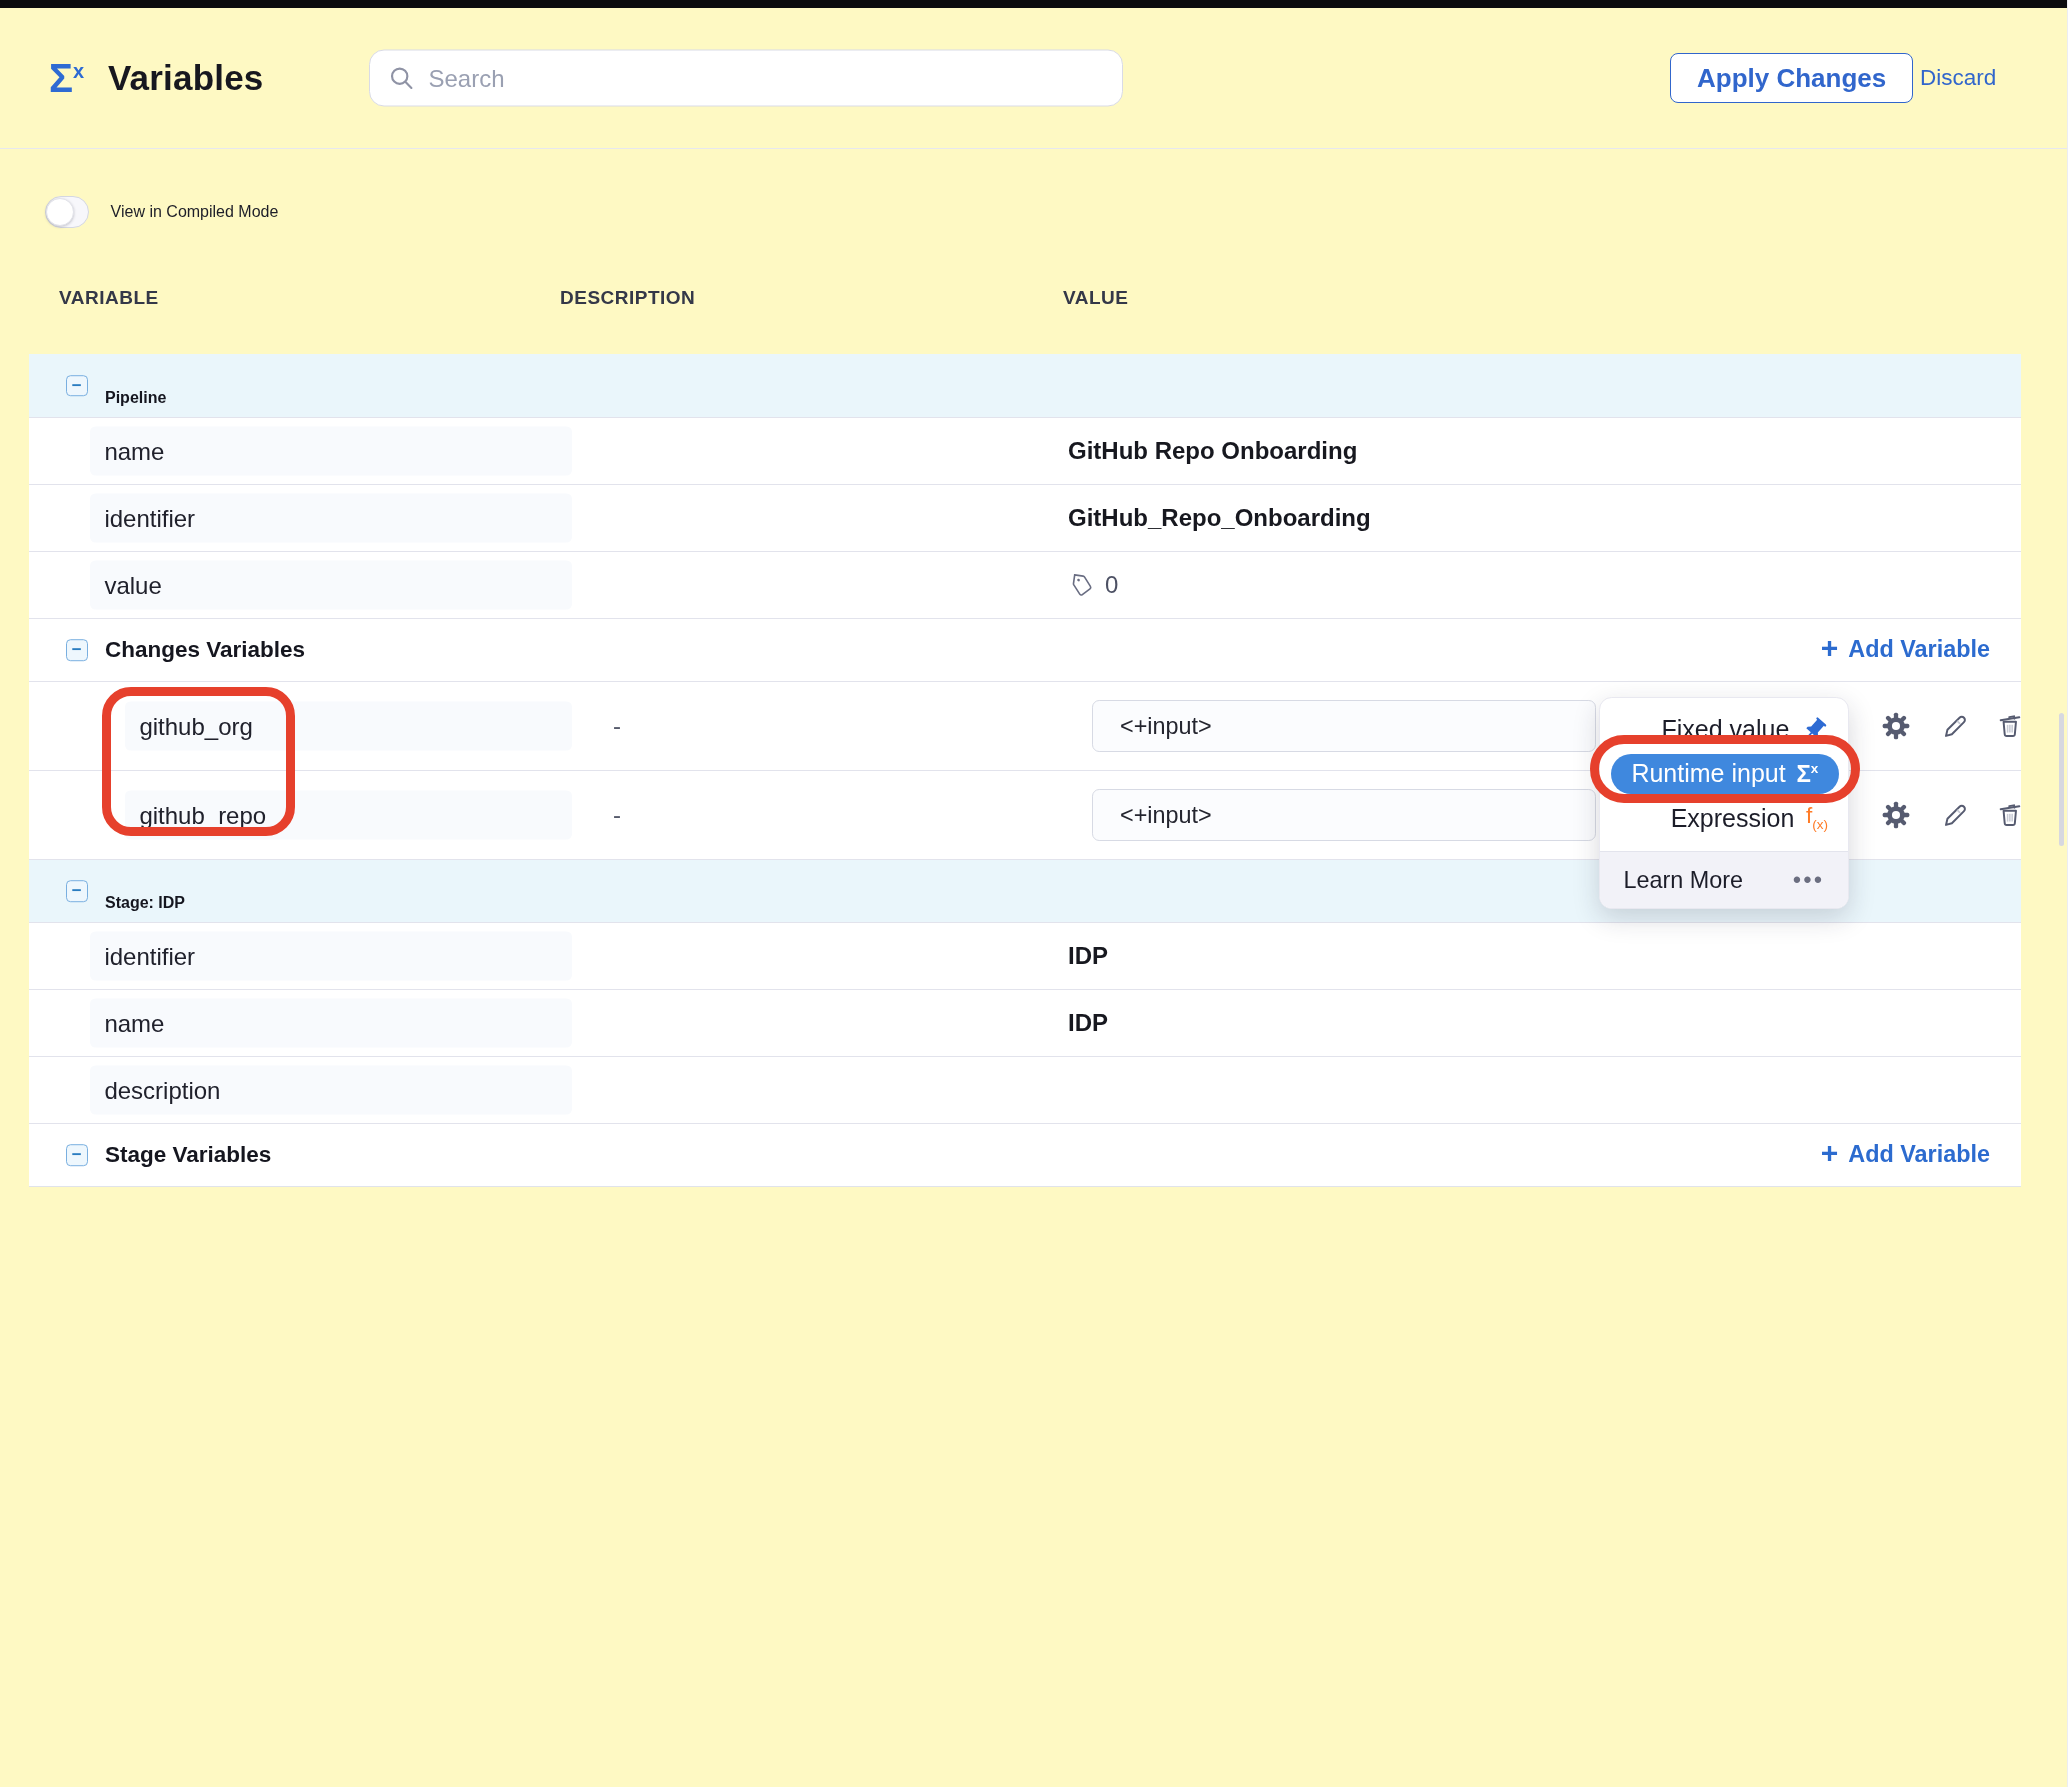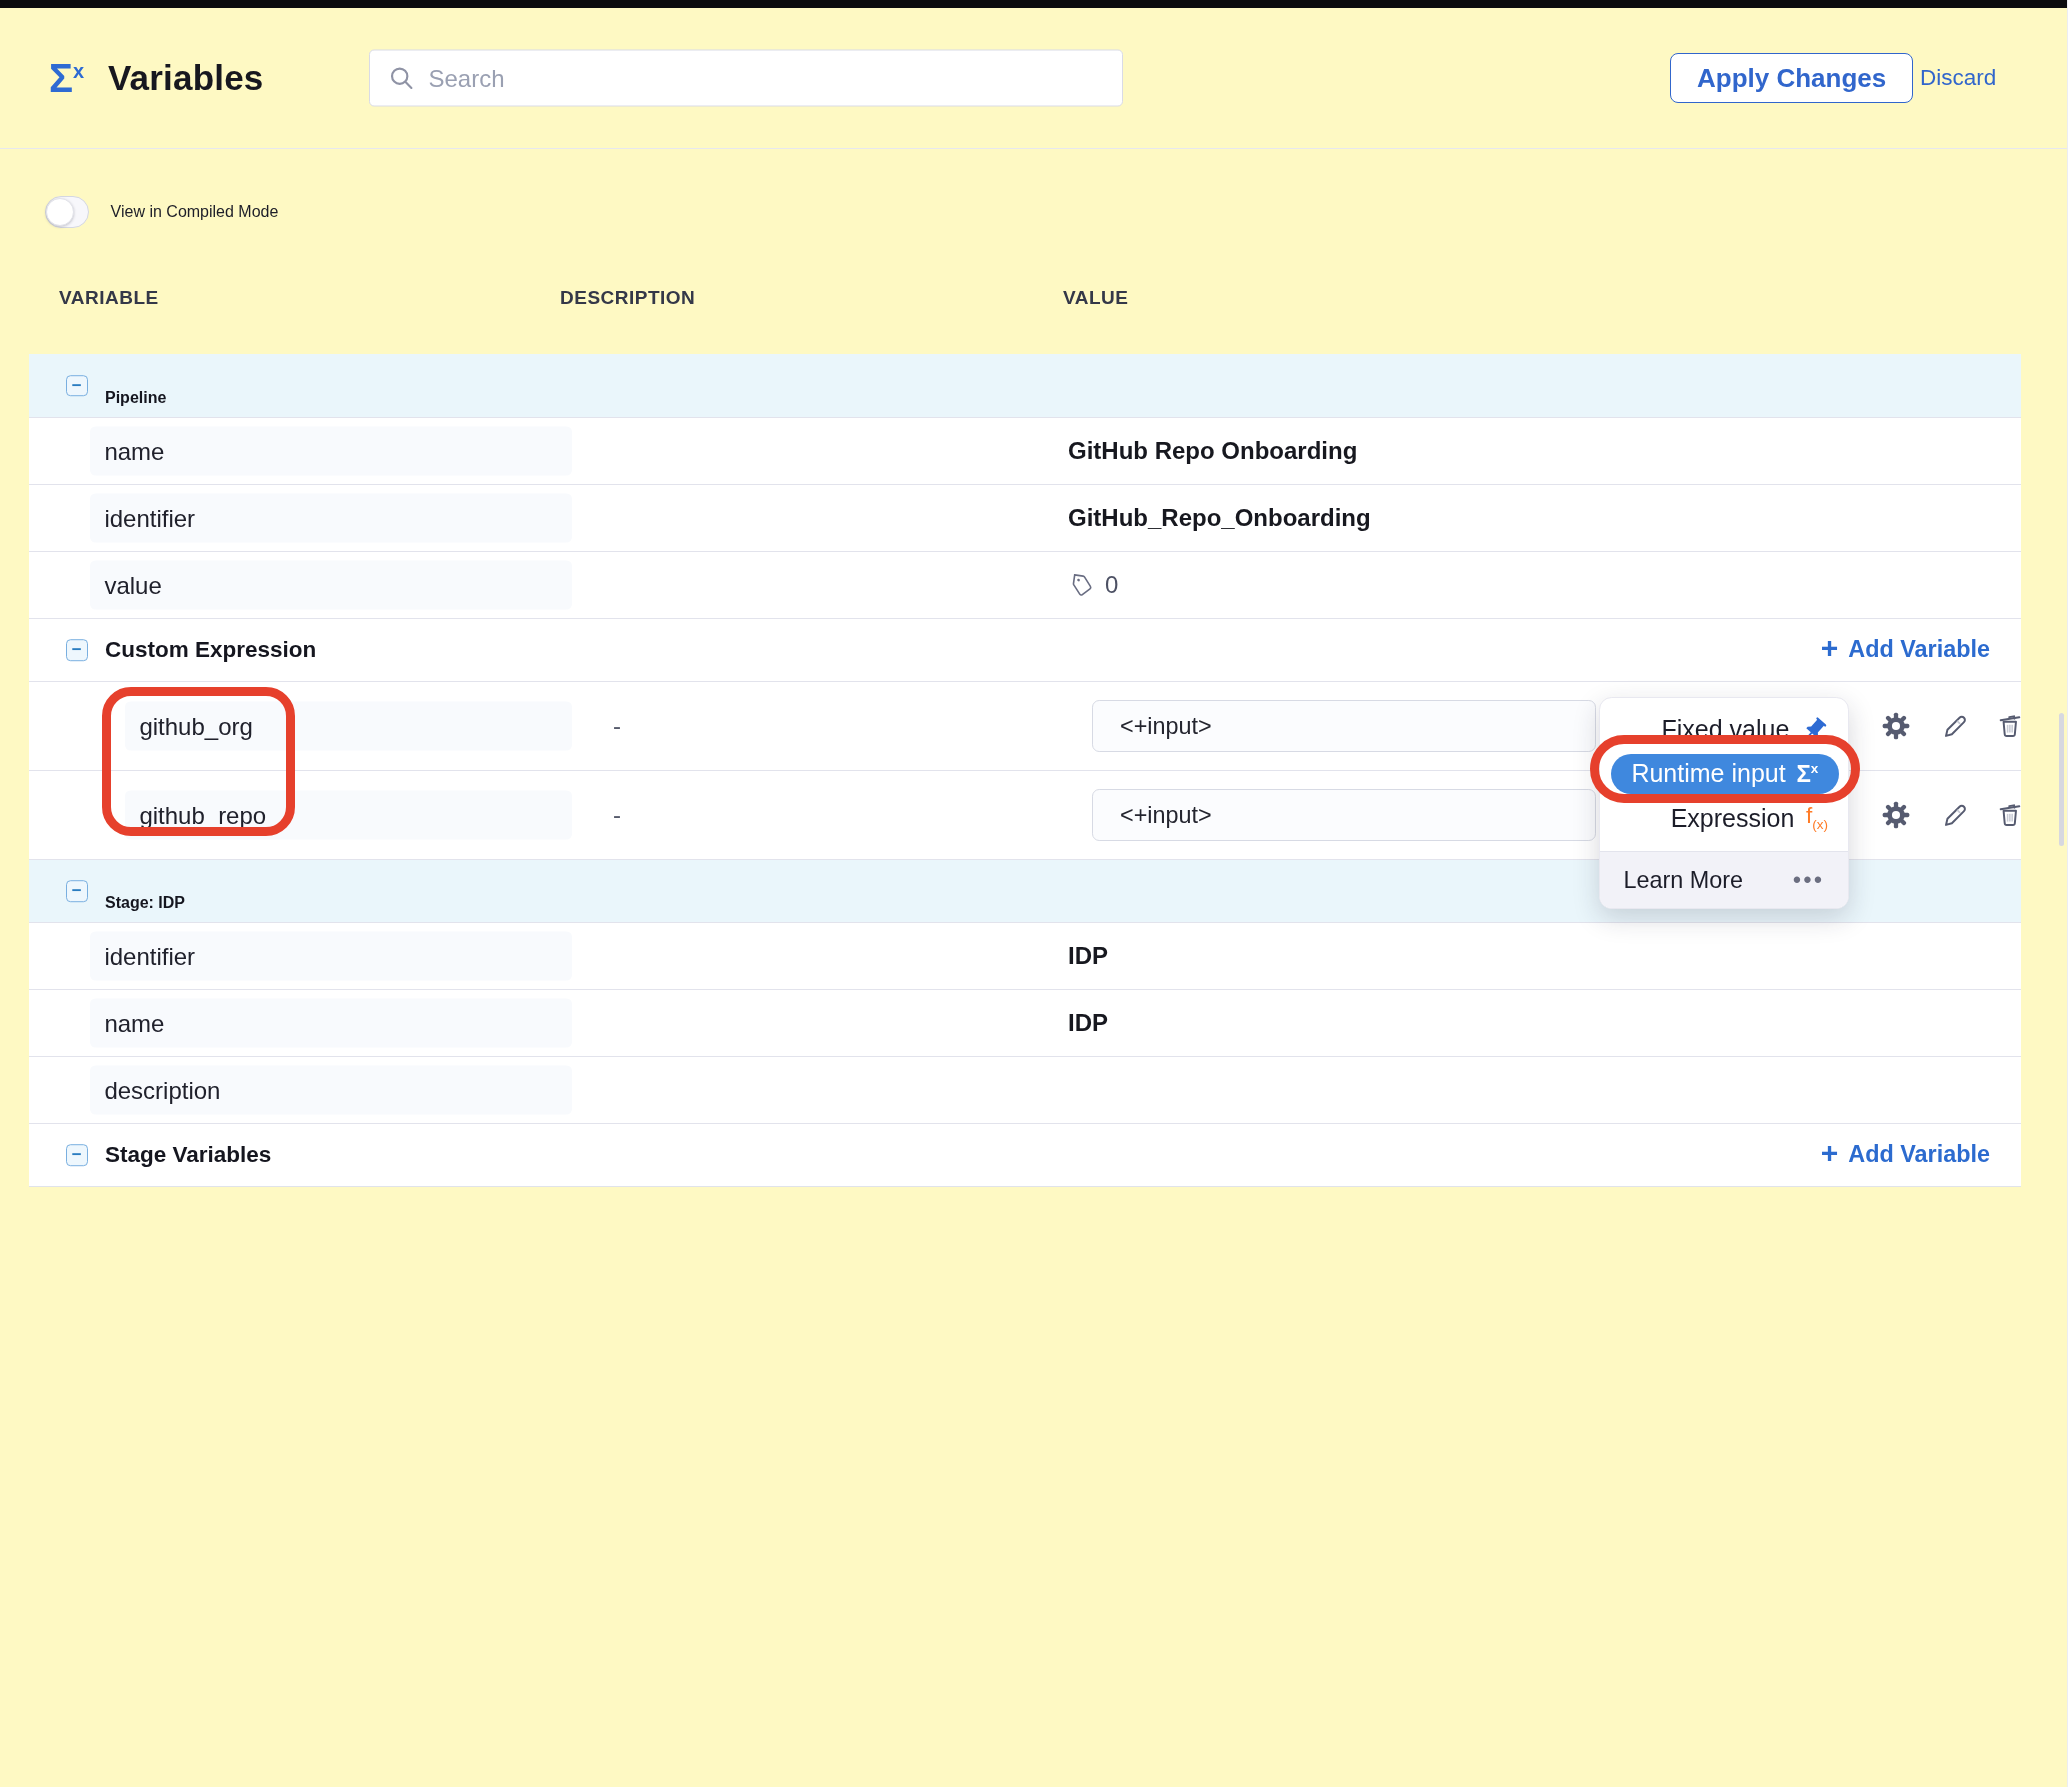--- a/index.html
+++ b/index.html
@@ -8,21 +8,21 @@
   .app { position:relative; width:2068px; height:1788px; background:#fef9c3; overflow:hidden; border-right:0.9px solid #ecedf3; }
 
   
   .topbar { height:8px; background:#0c0c0e; }
 
   
   .header { position:relative; height:141px; border-bottom:0.9px solid #e7e8ef; }
   .sigma-big { position:absolute; left:49px; top:50%; transform:translateY(-50%); color:#2e6bd3; font-size:40px; font-weight:700; line-height:1; }
   .sigma-big sup { font-size:20px; font-weight:700; vertical-align:super; }
   .page-title { position:absolute; left:108px; top:50%; transform:translateY(-50%); font-size:35px; font-weight:700; color:#17181f; letter-spacing:0.2px; }
-  .search-box { position:absolute; left:369px; top:50%; transform:translateY(-50%); width:754px; height:57px; border:0.9px solid #d9dbe6; border-radius:5px; background:#fff; display:flex; align-items:center; padding:0 18px; gap:13.5px; }
+  .search-box { position:absolute; left:369px; top:50%; transform:translateY(-50%); width:754px; height:57px; border:0.9px solid #d9dbe6; border-radius:15px; background:#fff; display:flex; align-items:center; padding:0 18px; gap:13.5px; }
   .search-box input { flex:1; border:none; outline:none; font-size:24px; font-family:inherit; color:#2a2b36; background:transparent; }
   .search-box input::placeholder { color:#9aa0b2; }
   .apply-btn { position:absolute; left:1670px; top:50%; transform:translateY(-50%); height:50px; padding:0 26px; border:1.8px solid #3166cc; border-radius:8px; background:#fff; color:#3166cc; font-size:26px; font-weight:600; font-family:inherit; display:flex; align-items:center; cursor:pointer; }
   .discard-btn { position:absolute; left:1920px; top:50%; transform:translateY(-50%); border:none; background:none; color:#3166cc; font-size:22.5px; font-weight:500; font-family:inherit; cursor:pointer; }
 
   
   .toggle-row { display:flex; align-items:center; gap:21.6px; margin:47px 0 0 45px; height:32px; }
   .switch { position:relative; width:44px; height:31.5px; border:0.9px solid #d4d7e2; border-radius:16px; background:#f7f7fb; cursor:pointer; }
   .switch .knob { position:absolute; left:0px; top:0.9px; width:28px; height:28px; border-radius:50%; background:#fff; border:0.9px solid #e2e3ea; box-shadow:0 0.9px 2.7px rgba(40,41,61,.25); }
   .toggle-label { font-size:16px; color:#1d1e28; }
@@ -143,21 +143,21 @@
                 <circle cx="11" cy="10.5" r="1.5" fill="#696d82"></circle>
               </g>
             </svg>
         </span>
         <span>0</span>
       </span>
     </div>
 
     <div class="row subsection">
       <span class="minus-box">−</span>
-      <span class="subsection-label">Custom Expression</span>
+      <span class="subsection-label">Changes Variables</span>
       <span class="add-variable">
         <span class="plus">+</span>
         <span>Add Variable</span>
       </span>
     </div>
 
     <div class="row custom">
       <span class="chip">github_org</span>
       <span class="desc-cell">-</span>
       <span class="value-input">&lt;+input&gt;</span>

